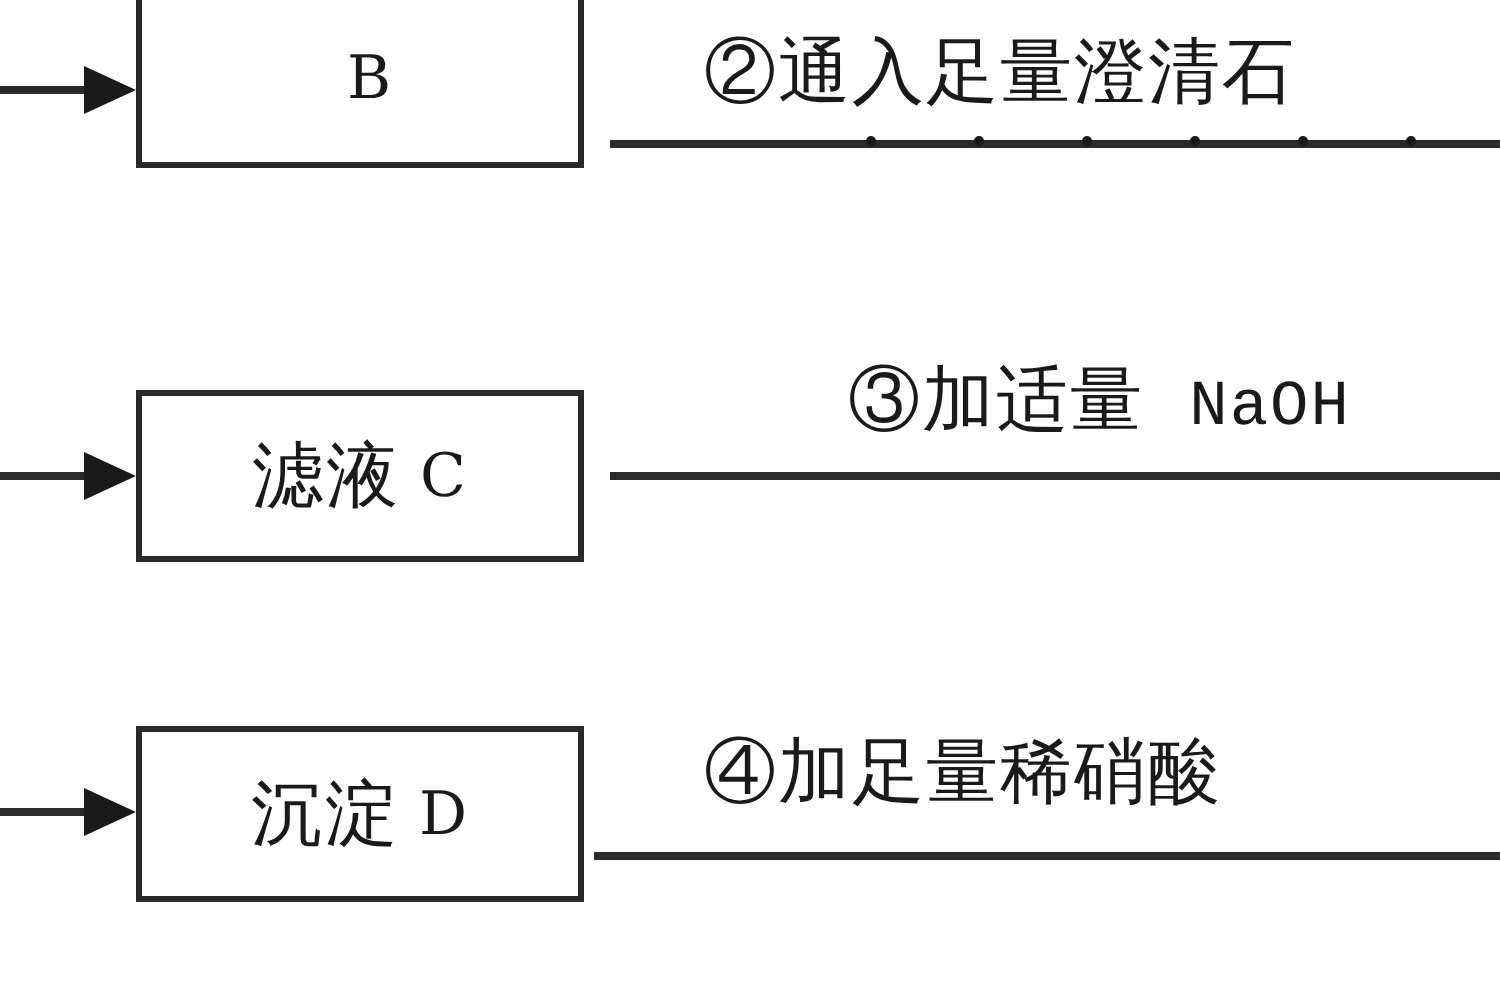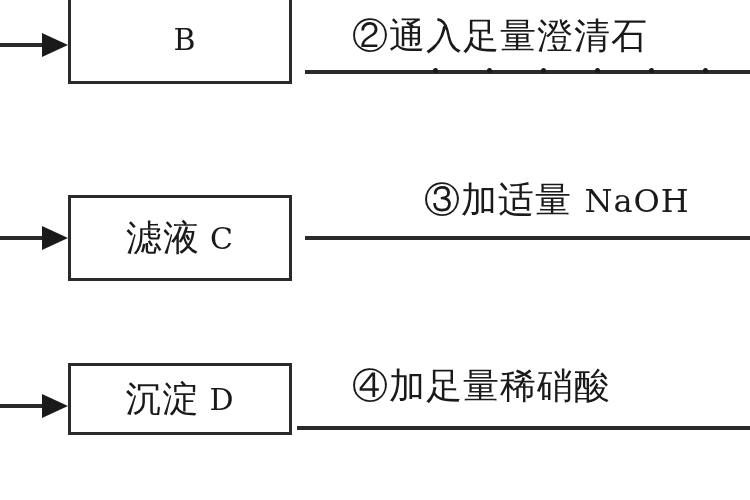--- a/index.html
+++ b/index.html
@@ -53,20 +53,21 @@
       left: 305px;
       right: 0;
       height: 4px;
       background: #2a2a2a;
     }
     .step-label {
       position: absolute;
       font-size: 36px;
       white-space: nowrap;
       letter-spacing: 1px;
+      font-family: Liberation Mono, monospace;
     }
     .step-label .circ {
       font-size: 36px;
     }
     .step-label .formula {
       font-size: 32px;
     }
     .dots {
       position: absolute;
       height: 6px;
@@ -108,20 +109,20 @@
   <span class="latin">C</span>
 </div>
 <div class="out-line" style="top:236px;"></div>
 <div class="step-label" style="left:424px; top:176px;">
   <span class="circ">③</span><span>加适量</span>
   <span class="formula">NaOH</span>
 </div>
 
 <div class="in-line" style="top:404px;"></div>
 <div class="arrow-head" style="top:394px;"></div>
-<div class="box" style="top:363px; height:72px;">
+<div class="box" style="top:363px; height:88px;">
   <span>沉淀</span>
   <span class="latin">D</span>
 </div>
 <div class="out-line" style="top:426px; left:297px;"></div>
 <div class="step-label" style="left:352px; top:362px;text-align:right;">
   <span class="circ">④</span><span>加足量稀硝酸</span>
 </div>
 
 </body></html>

